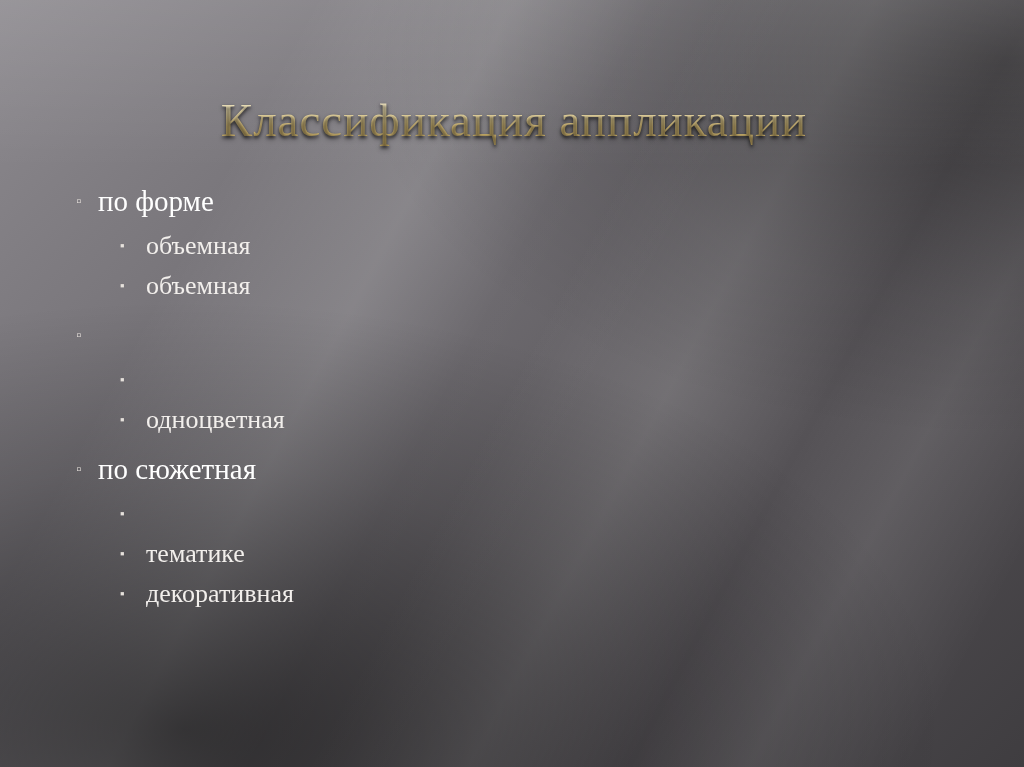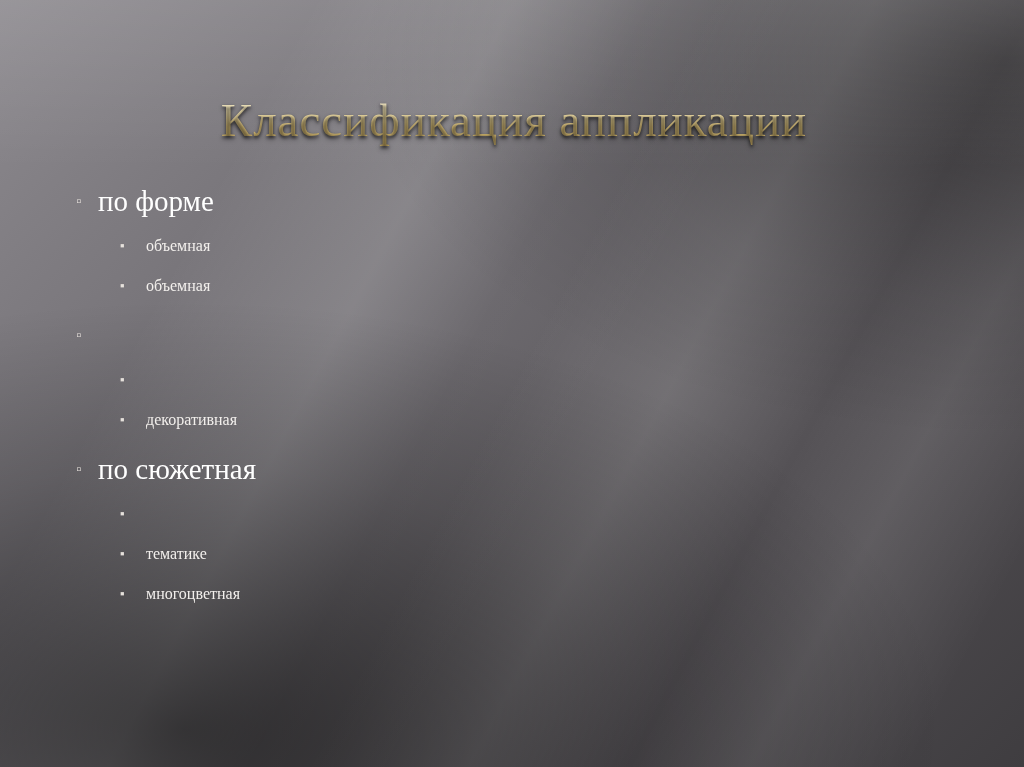--- a/index.html
+++ b/index.html
@@ -113,21 +113,21 @@
     padding-left: 48px;
   }
   .lvl2 .bullet {
     width: 26px;
     flex: 0 0 26px;
     color: #e6e1dc;
     font-size: 13px;
     line-height: 32px;
   }
   .lvl2 .txt {
-    font-size: 16px;
+    font-size: 26px;
     line-height: 32px;
     color: #f2efec;
   }
 
   .group {
     margin-bottom: 16px;
   }
   .group .lvl1 {
     margin-bottom: 12px;
   }
@@ -164,36 +164,36 @@
 
     <div class="group">
       <div class="lvl1">
         <span class="bullet">▫</span>
       </div>
       <div class="lvl2">
         <span class="bullet">▪</span>
       </div>
       <div class="lvl2">
         <span class="bullet">▪</span>
-        <span class="txt">декоративная</span>
+        <span class="txt">одноцветная</span>
       </div>
     </div>
 
     <div class="group">
       <div class="lvl1">
         <span class="bullet">▫</span>
         <span class="txt">по сюжетная</span>
       </div>
       <div class="lvl2">
         <span class="bullet">▪</span>
       </div>
       <div class="lvl2">
         <span class="bullet">▪</span>
         <span class="txt">тематике</span>
       </div>
       <div class="lvl2">
         <span class="bullet">▪</span>
-        <span class="txt">многоцветная</span>
+        <span class="txt">декоративная</span>
       </div>
     </div>
 
   </div>
 </div>
 
 </body></html>

